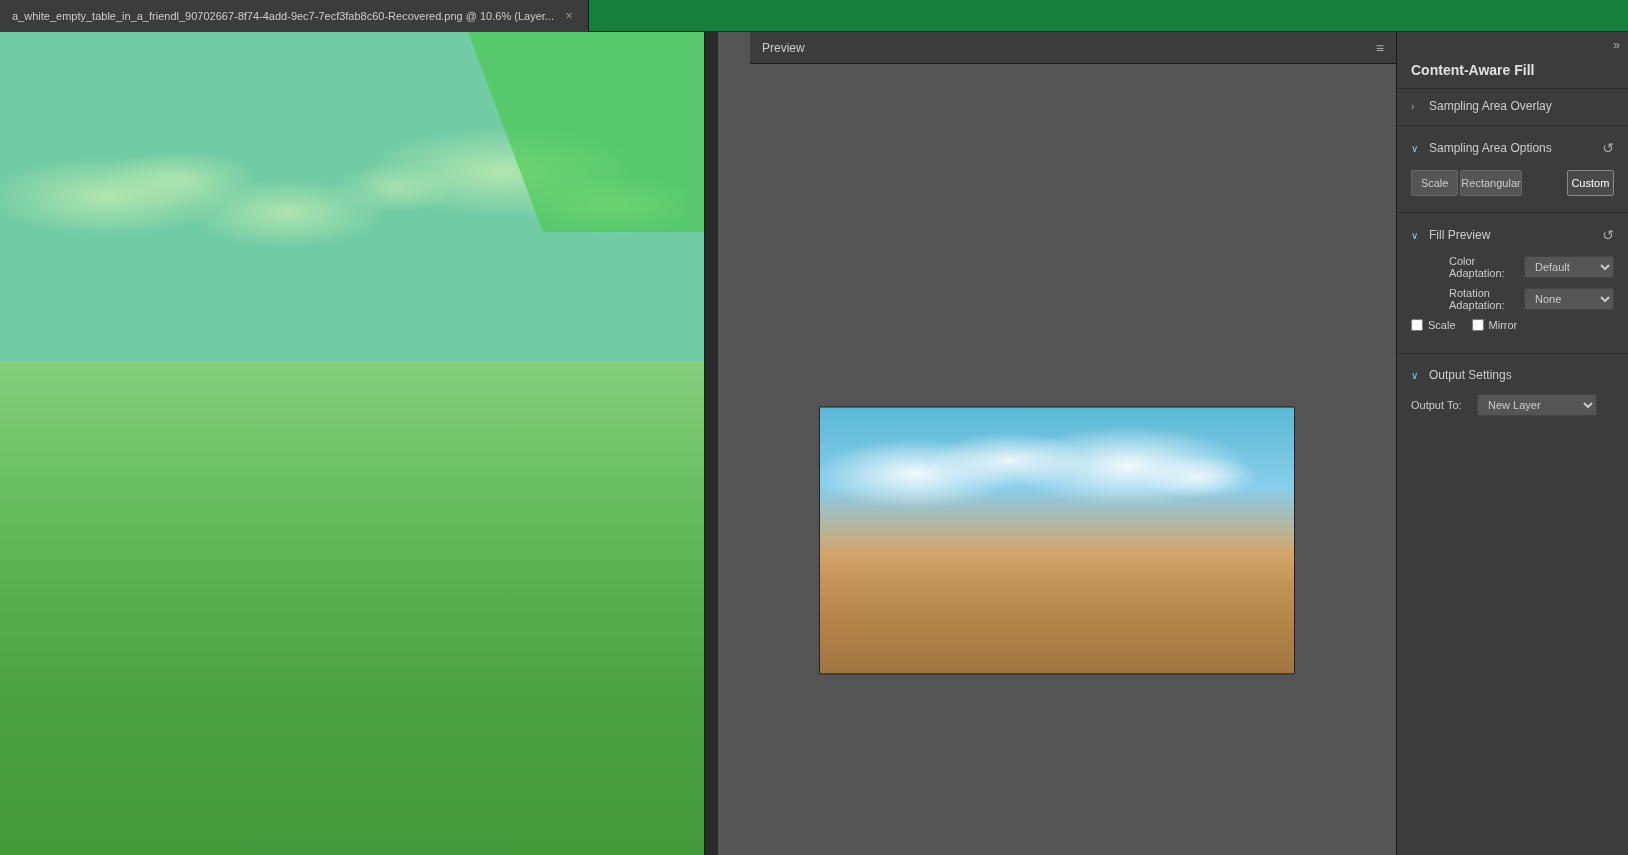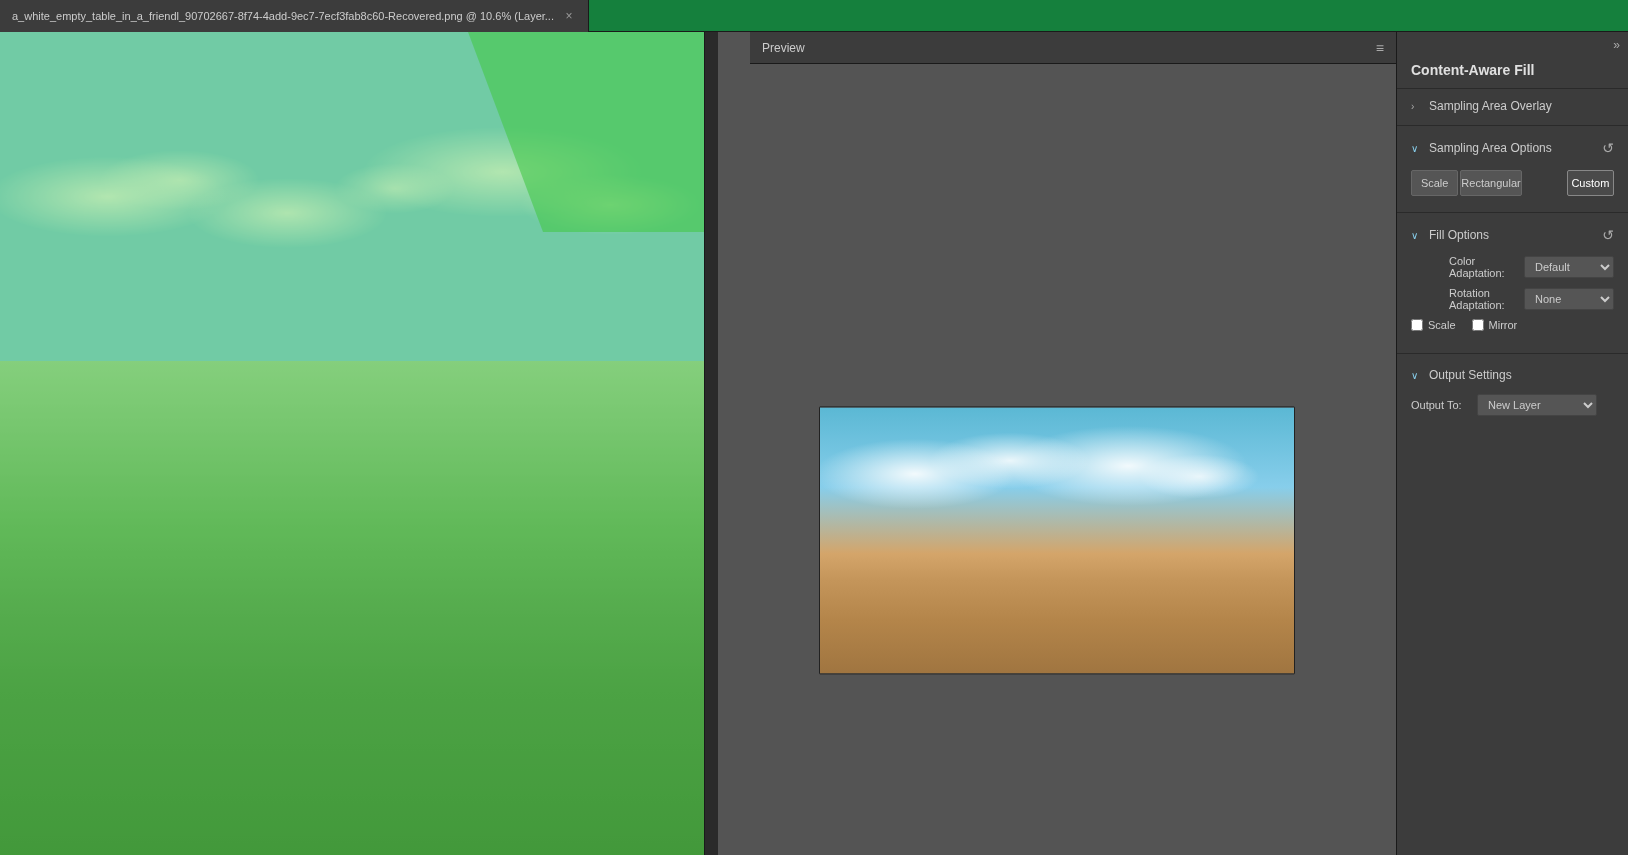--- a/index.html
+++ b/index.html
@@ -438,21 +438,21 @@
         <button class="sampling-btn">Scale</button>
         <button class="sampling-btn">Rectangular</button>
         <button class="sampling-btn active">Custom</button>
       </div>
     </div>
 
     <div class="divider"></div>
 
     <div class="section-header">
       <span class="section-chevron" style="color:#87ceeb;">∨</span>
-      <span class="section-title">Fill Options</span>
+      <span class="section-title">Fill Preview</span>
       <span class="reset-icon">↺</span>
     </div>
 
     <div class="section-content">
       <div class="setting-row">
         <span class="setting-label">Color Adaptation:</span>
         <select class="setting-select">
           <option>Default</option>
           <option>None</option>
           <option>High</option>

